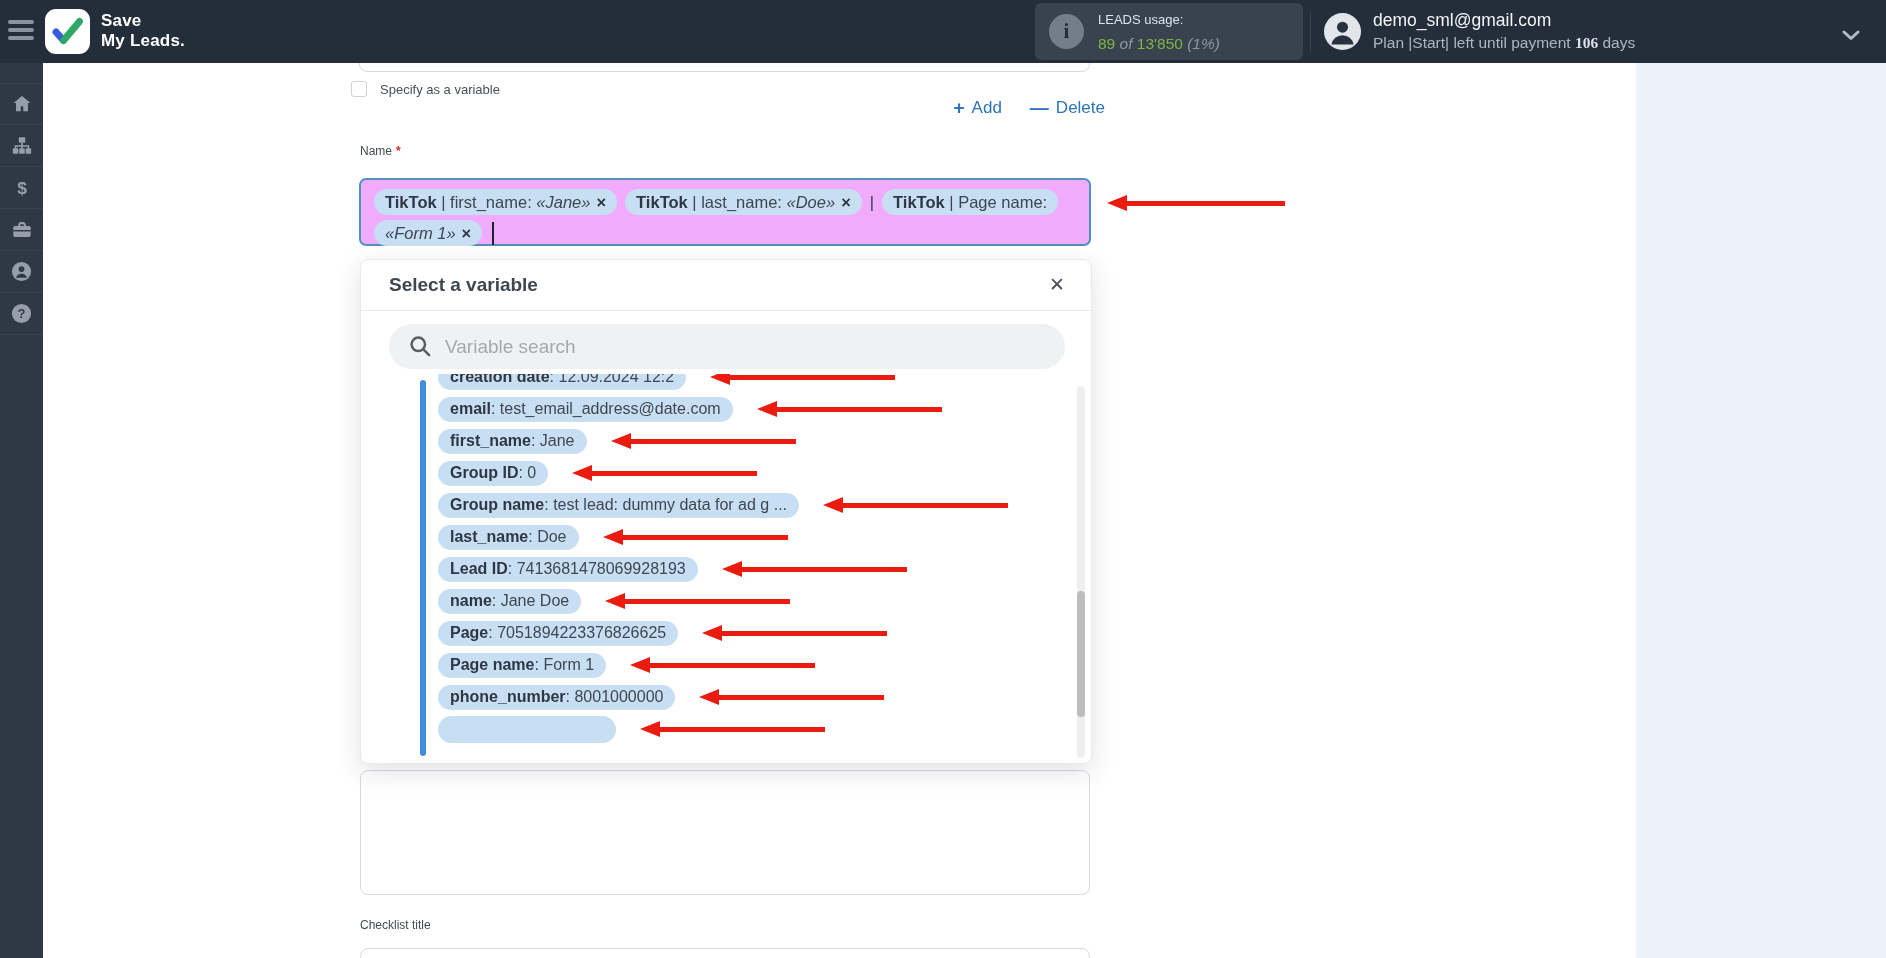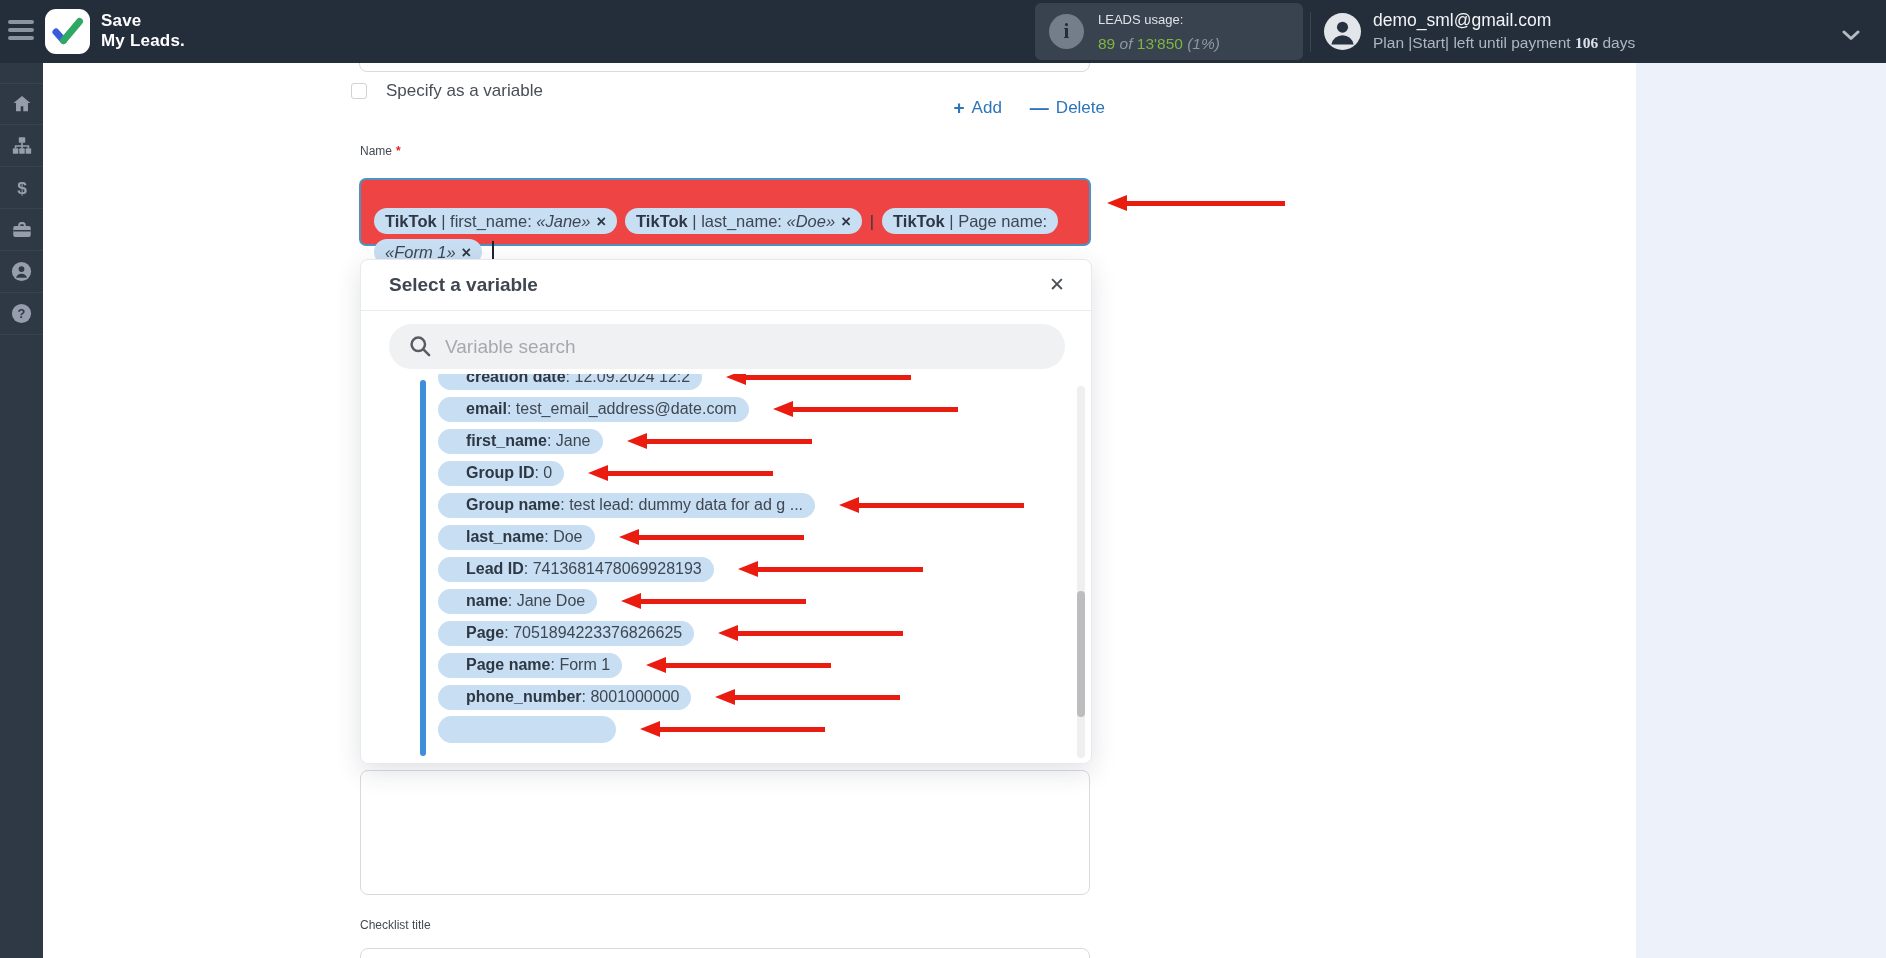--- a/index.html
+++ b/index.html
@@ -55,33 +55,33 @@
   
   .right-strip { position: absolute; left: 1636px; top: 63px; width: 250px; height: 895px; background: #edf1f9; }
 
   
   .clipped-top-field {
     position: absolute; left: 359px; top: 40px; width: 731px; height: 32px;
     background: #fff; border: 1px solid #d8dbde; border-radius: 8px;
   }
   .checkbox-row { position: absolute; left: 351px; top: 81px; display: flex; align-items: center; }
   .checkbox { width: 16px; height: 16px; border: 1px solid #cfd2d6; border-radius: 3px; background: #fff; cursor: pointer; }
-  .checkbox-label { margin-left: 19px; font-size: 17px; color: #494f57; }
+  .checkbox-label { margin-left: 13px; font-size: 13px; color: #494f57; }
 
   .add-delete { position: absolute; left: 900px; top: 97px; width: 205px; display: flex; justify-content: flex-end; gap: 28px; }
   .linkbtn { color: #2e74b8; font-size: 17px; cursor: pointer; display: flex; align-items: center; gap: 7px; }
   .linkbtn .sym { font-weight: 700; font-size: 19px; }
 
   .field-label { position: absolute; left: 360px; font-size: 12px; color: #434a52; }
   .req { color: #e02424; font-weight: 700; margin-left: 4px; }
 
   .name-field {
     position: absolute; left: 359px; top: 178px; width: 732px; height: 68px;
-    background: #ef4444; border: 2px solid #4e92c2; border-radius: 7px;
-    padding: 26px 13px; cursor: text;
+    background: #f0abfc; border: 2px solid #4e92c2; border-radius: 7px;
+    padding: 7px 13px; cursor: text;
   }
   .name-field-content { font-size: 16.5px; line-height: 31px; color: #3e4652; }
   .chip {
     background: #c8def3; border-radius: 15px; padding: 4px 11px;
     -webkit-box-decoration-break: clone; box-decoration-break: clone;
     margin-right: 8px; cursor: default;
   }
   .chip.nowrap { white-space: nowrap; }
   .chip b.src { color: #2e3744; font-weight: 700; }
   .chip i { font-style: italic; }
@@ -123,21 +123,21 @@
   .var-search input::placeholder { color: #a5a9ae; }
 
   .var-viewport { position: absolute; left: 0; top: 114px; width: 732px; height: 390px; overflow: hidden; }
   .var-bluebar { position: absolute; left: 59px; top: 6px; width: 6px; height: 376px; background: #3d8fd9; border-radius: 3px; }
   .var-rows { position: absolute; left: 77px; top: -10px; }
   .var-row { display: flex; align-items: center; height: 27px; margin-bottom: 5px; }
   .var-chip {
     background: #c8def3; border-radius: 14px; padding: 3px 12px 4px;
     font-size: 16px; color: #3f4752; white-space: nowrap; cursor: pointer;
   }
-  .var-chip b { color: #2e3744; font-weight: 700; margin-left: 16px; }
+  .var-chip b { color: #2e3744; font-weight: 700; }
   .var-row.ghost .var-chip { min-width: 178px; height: 27px; }
   .row-arrow { margin-left: 24px; width: 185px; }
 
   .var-scrolltrack { position: absolute; left: 716px; top: 12px; width: 8px; height: 372px; background: #efefef; border-radius: 4px; }
   .var-scrollthumb { position: absolute; left: 0; top: 205px; width: 8px; height: 126px; background: #bdbdbf; border-radius: 4px; cursor: grab; }
 
   
   .big-empty-field {
     position: absolute; left: 360px; top: 770px; width: 730px; height: 125px;
     background: #fff; border: 1px solid #d8dbde; border-radius: 8px;

